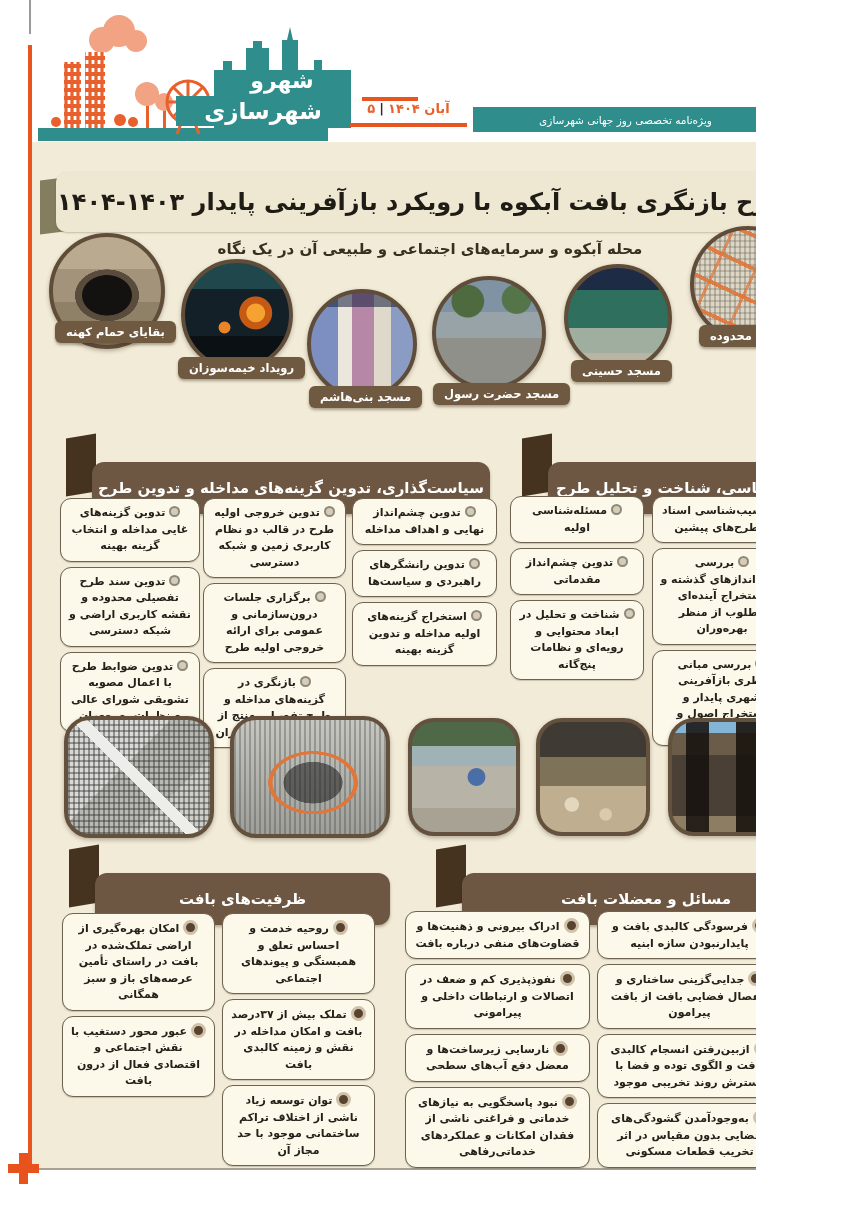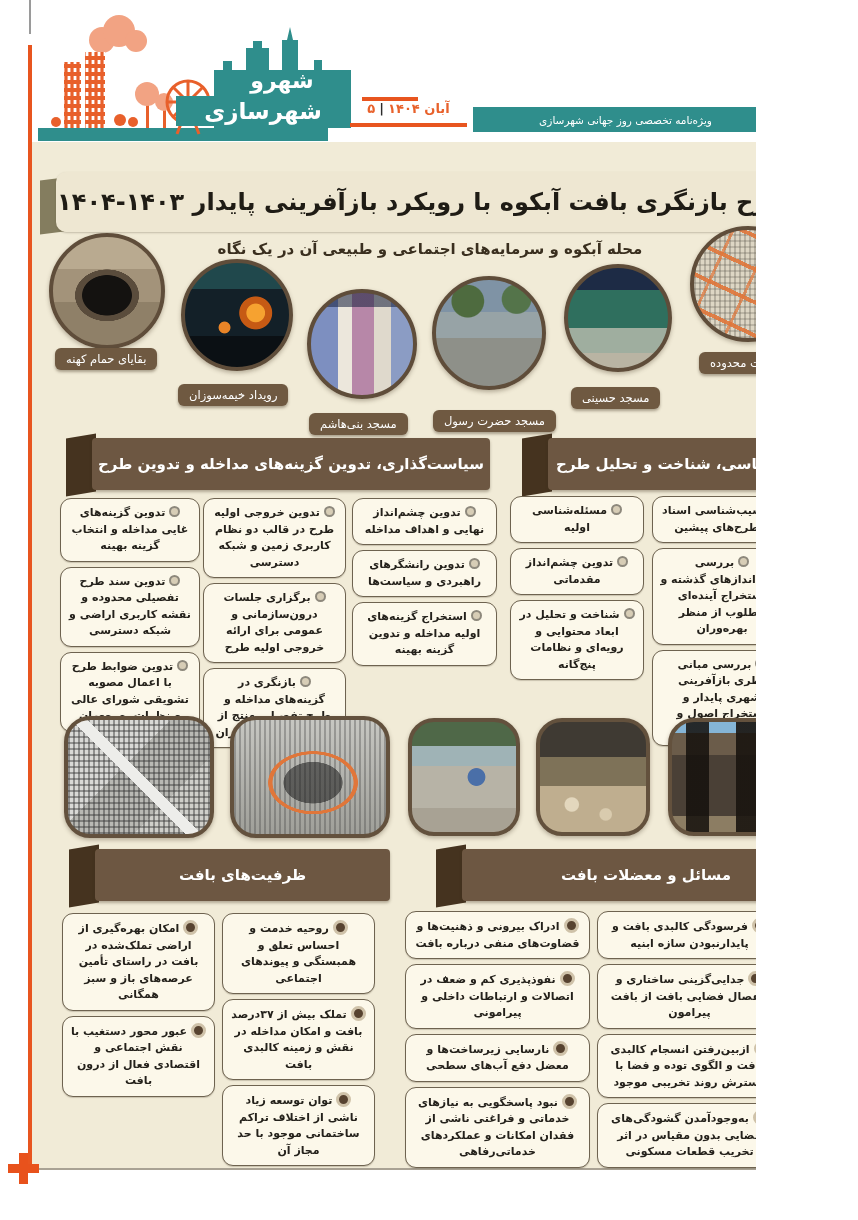--- a/index.html
+++ b/index.html
@@ -26,26 +26,26 @@
   .banner-fold{position:absolute;left:40px;top:179px;width:24px;height:54px;background:#847d5f;
                transform:skewY(-7deg);}
   .title-banner{position:absolute;left:56px;top:172px;width:736px;height:60px;background:#eee7d2;
                 border-radius:10px;display:flex;align-items:center;justify-content:center;
                 font-size:24px;font-weight:bold;color:#1f1c15;box-shadow:0 1px 2px rgba(90,80,60,.3);}
   .subtitle{position:absolute;left:150px;top:240px;width:560px;text-align:center;
             font-size:15px;font-weight:bold;color:#3a2f1f;}
   
   .circle{position:absolute;border:4px solid #5f4d3a;border-radius:50%;box-sizing:border-box;
           box-shadow:0 2px 4px rgba(70,55,35,.35);}
-  .pill{position:absolute;background:#6f5941;color:#fff;font-size:11.5px;font-weight:normal;
-        padding:4px 11px;border-radius:6px;white-space:nowrap;box-shadow:0 2px 3px rgba(60,45,25,.4);margin-top:27px;}
-  
-  .ribbon{position:absolute;height:52px;background:#6d5742;border-radius:4px;color:#fff;
+  .pill{position:absolute;background:#6f5941;color:#fff;font-size:11.5px;font-weight:bold;
+        padding:4px 11px;border-radius:6px;white-space:nowrap;box-shadow:0 2px 3px rgba(60,45,25,.4);}
+  
+  .ribbon{position:absolute;height:52px;background:#6d5742;border-radius:12px;color:#fff;
           font-weight:bold;font-size:15px;display:flex;align-items:center;justify-content:center;
-          text-align:center;box-shadow:0 2px 3px rgba(60,45,25,.35);}
+          text-align:center;box-shadow:0 2px 3px rgba(60,45,25,.35);margin-top:24px;}
   .fold{position:absolute;width:30px;height:58px;background:#45331f;transform:skewY(-9deg);}
   
   .col{position:absolute;display:flex;flex-direction:column;gap:5px;}
   .item{background:#fcf8ea;border:1.5px solid #6e6350;border-radius:11px;padding:6px 7px;
         font-size:11px;font-weight:bold;color:#24211b;text-align:center;line-height:1.5;
         box-shadow:0 1px 1px rgba(110,100,80,.3);}
   .bullet{display:inline-block;width:11px;height:11px;border-radius:50%;vertical-align:-1px;
           margin-left:4px;box-sizing:border-box;}
   .bullet.light{background:#d7cdb6;border:2px solid #8d887c;}
   .bullet.dark{background:#574330;border:3px solid #cfc2a9;width:15px;height:15px;vertical-align:-3px;}

